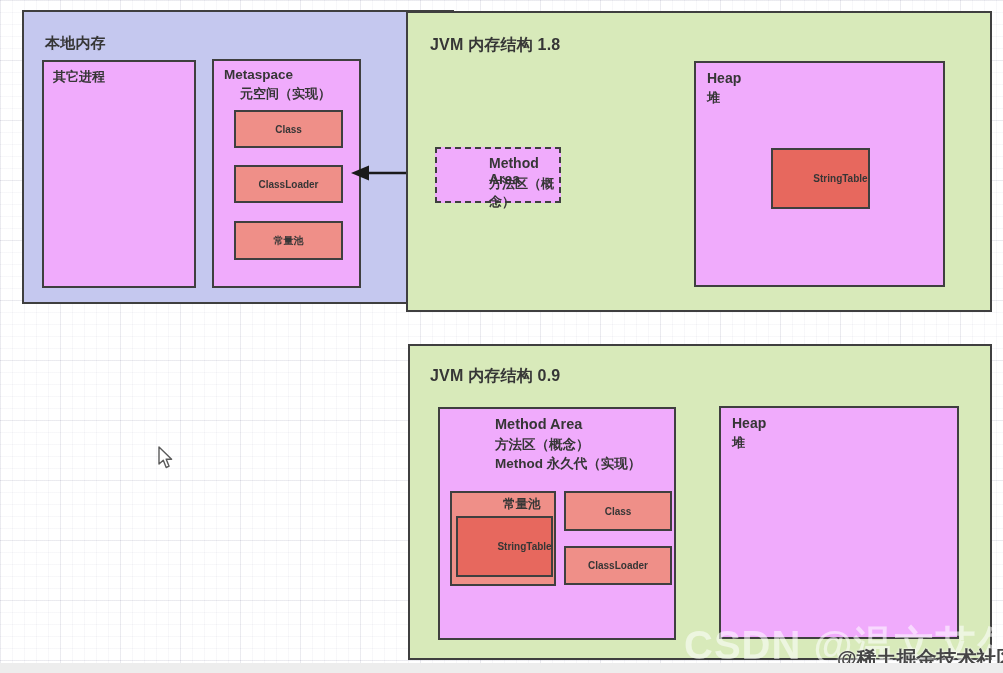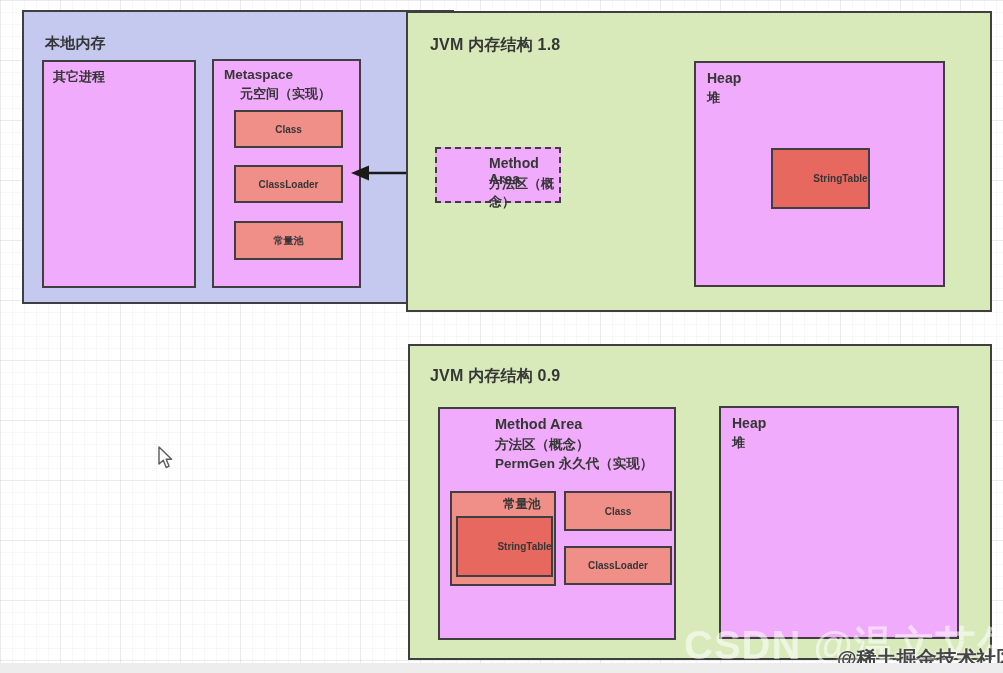--- a/index.html
+++ b/index.html
@@ -90,21 +90,21 @@
       </div>
     </div>
   </div>
 
   <div class="abs shape fill-green" style="left:408px;top:344px;width:584px;height:316px;">
     <div class="abs panel-title" style="left:20px;top:20px;">JVM 内存结构 0.9</div>
 
     <div class="abs shape fill-yellow" style="left:28px;top:61px;width:238px;height:233px;">
       <div class="abs txtline" style="left:12px;top:7px;font-size:14.5px;">Method Area</div>
       <div class="abs txtline" style="left:12px;top:27px;font-size:13.5px;">方法区（概念）</div>
-      <div class="abs txtline" style="left:12px;top:46px;font-size:13.5px;">PermGen 永久代（实现）</div>
+      <div class="abs txtline" style="left:12px;top:46px;font-size:13.5px;">Method 永久代（实现）</div>
 
       <div class="abs shape fill-pink" style="left:10px;top:82px;width:106px;height:95px;">
         <div class="abs txtline" style="left:8px;top:3px;font-size:12.5px;">常量池</div>
         <div class="abs shape fill-red pill" style="left:4px;top:23px;width:97px;height:61px;">
           <span>StringTable</span>
         </div>
       </div>
 
       <div class="abs shape fill-pink pill" style="left:124px;top:82px;width:108px;height:40px;">
         <span>Class</span>

